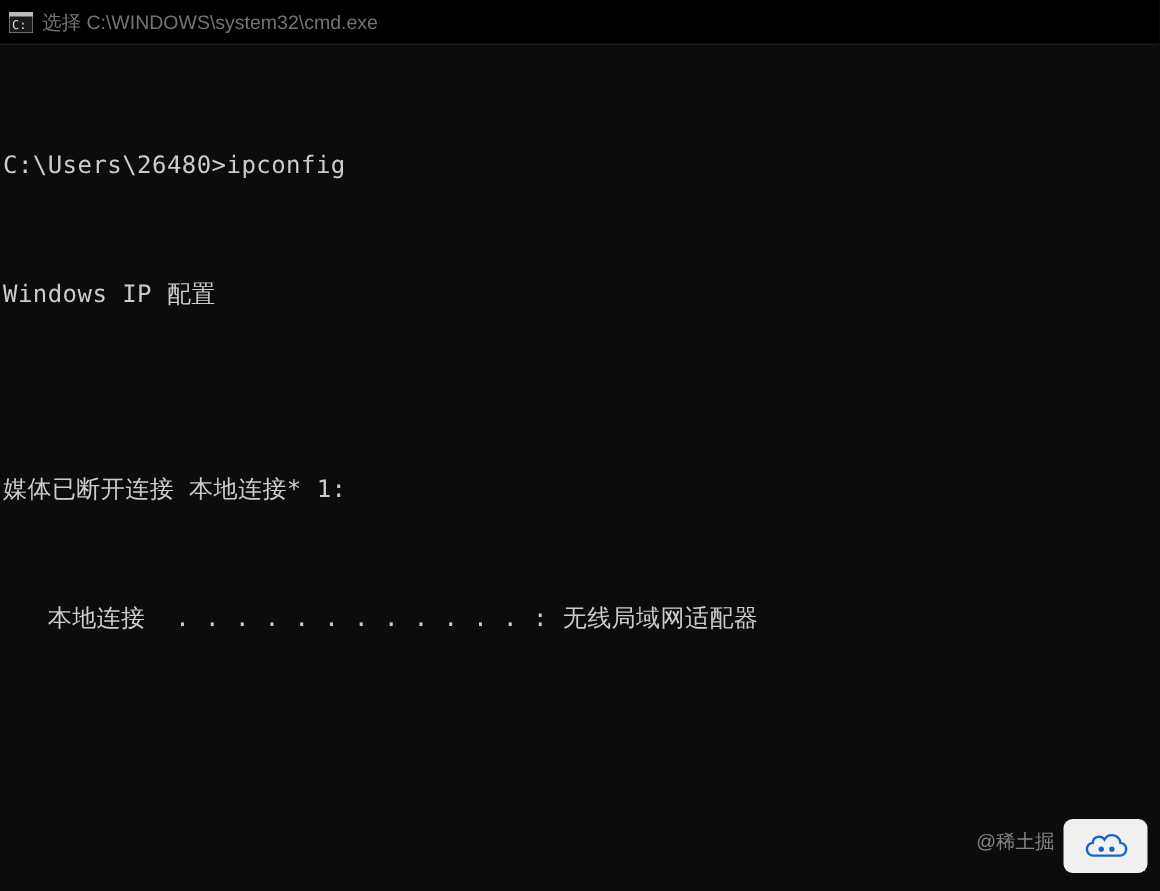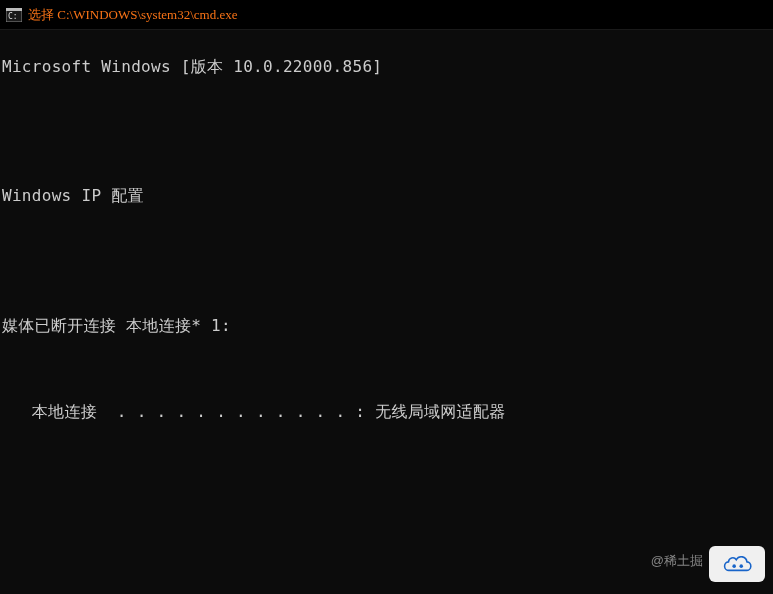--- a/index.html
+++ b/index.html
@@ -27,23 +27,23 @@
       border-bottom: 1px solid #1a1a1a;
     }
     .titlebar-icon {
       width: 16px;
       height: 14px;
       display: inline-flex;
       align-items: center;
       justify-content: center;
     }
     .titlebar-text {
-      color: #f97316;
+      color: #737373;
       font-size: 13px;
-      font-family: Liberation Serif, serif;
+      font-family: Liberation Sans, sans-serif;
     }
     .terminal {
       padding: 4px 2px;
       line-height: 1.35;
       white-space: pre;
       letter-spacing: 0.3px;
     }
     .line {
       min-height: 21px;
     }
@@ -83,22 +83,22 @@
     <svg viewBox="0 0 16 14" width="16" height="14">
       <rect x="0" y="0" width="16" height="14" fill="#1a1a1a" stroke="#888" stroke-width="1"></rect>
       <rect x="0" y="0" width="16" height="3" fill="#bbb"></rect>
       <text x="2" y="11" font-size="8" fill="#ddd" font-family="monospace">C:</text>
     </svg>
   </span>
   <span class="titlebar-text">选择 C:\WINDOWS\system32\cmd.exe</span>
 </div>
 
 <div class="terminal">
-<div class="line">Microsoft Windows [版本 10.0.22000.856]</div>
 <div class="line"> </div>
+<div class="line"><span>C:\Users\26480&gt;</span><span>ipconfig</span></div>
 <div class="line"> </div>
 <div class="line">Windows IP 配置</div>
 <div class="line"> </div>
 <div class="line"> </div>
 <div class="line">媒体已断开连接 本地连接* 1:</div>
 <div class="line"> </div>
 <div class="line"><span>   本地连接  . . . . . . . . . . . . : </span><span>无线局域网适配器</span></div>
 <div class="line"> </div>
 
 

